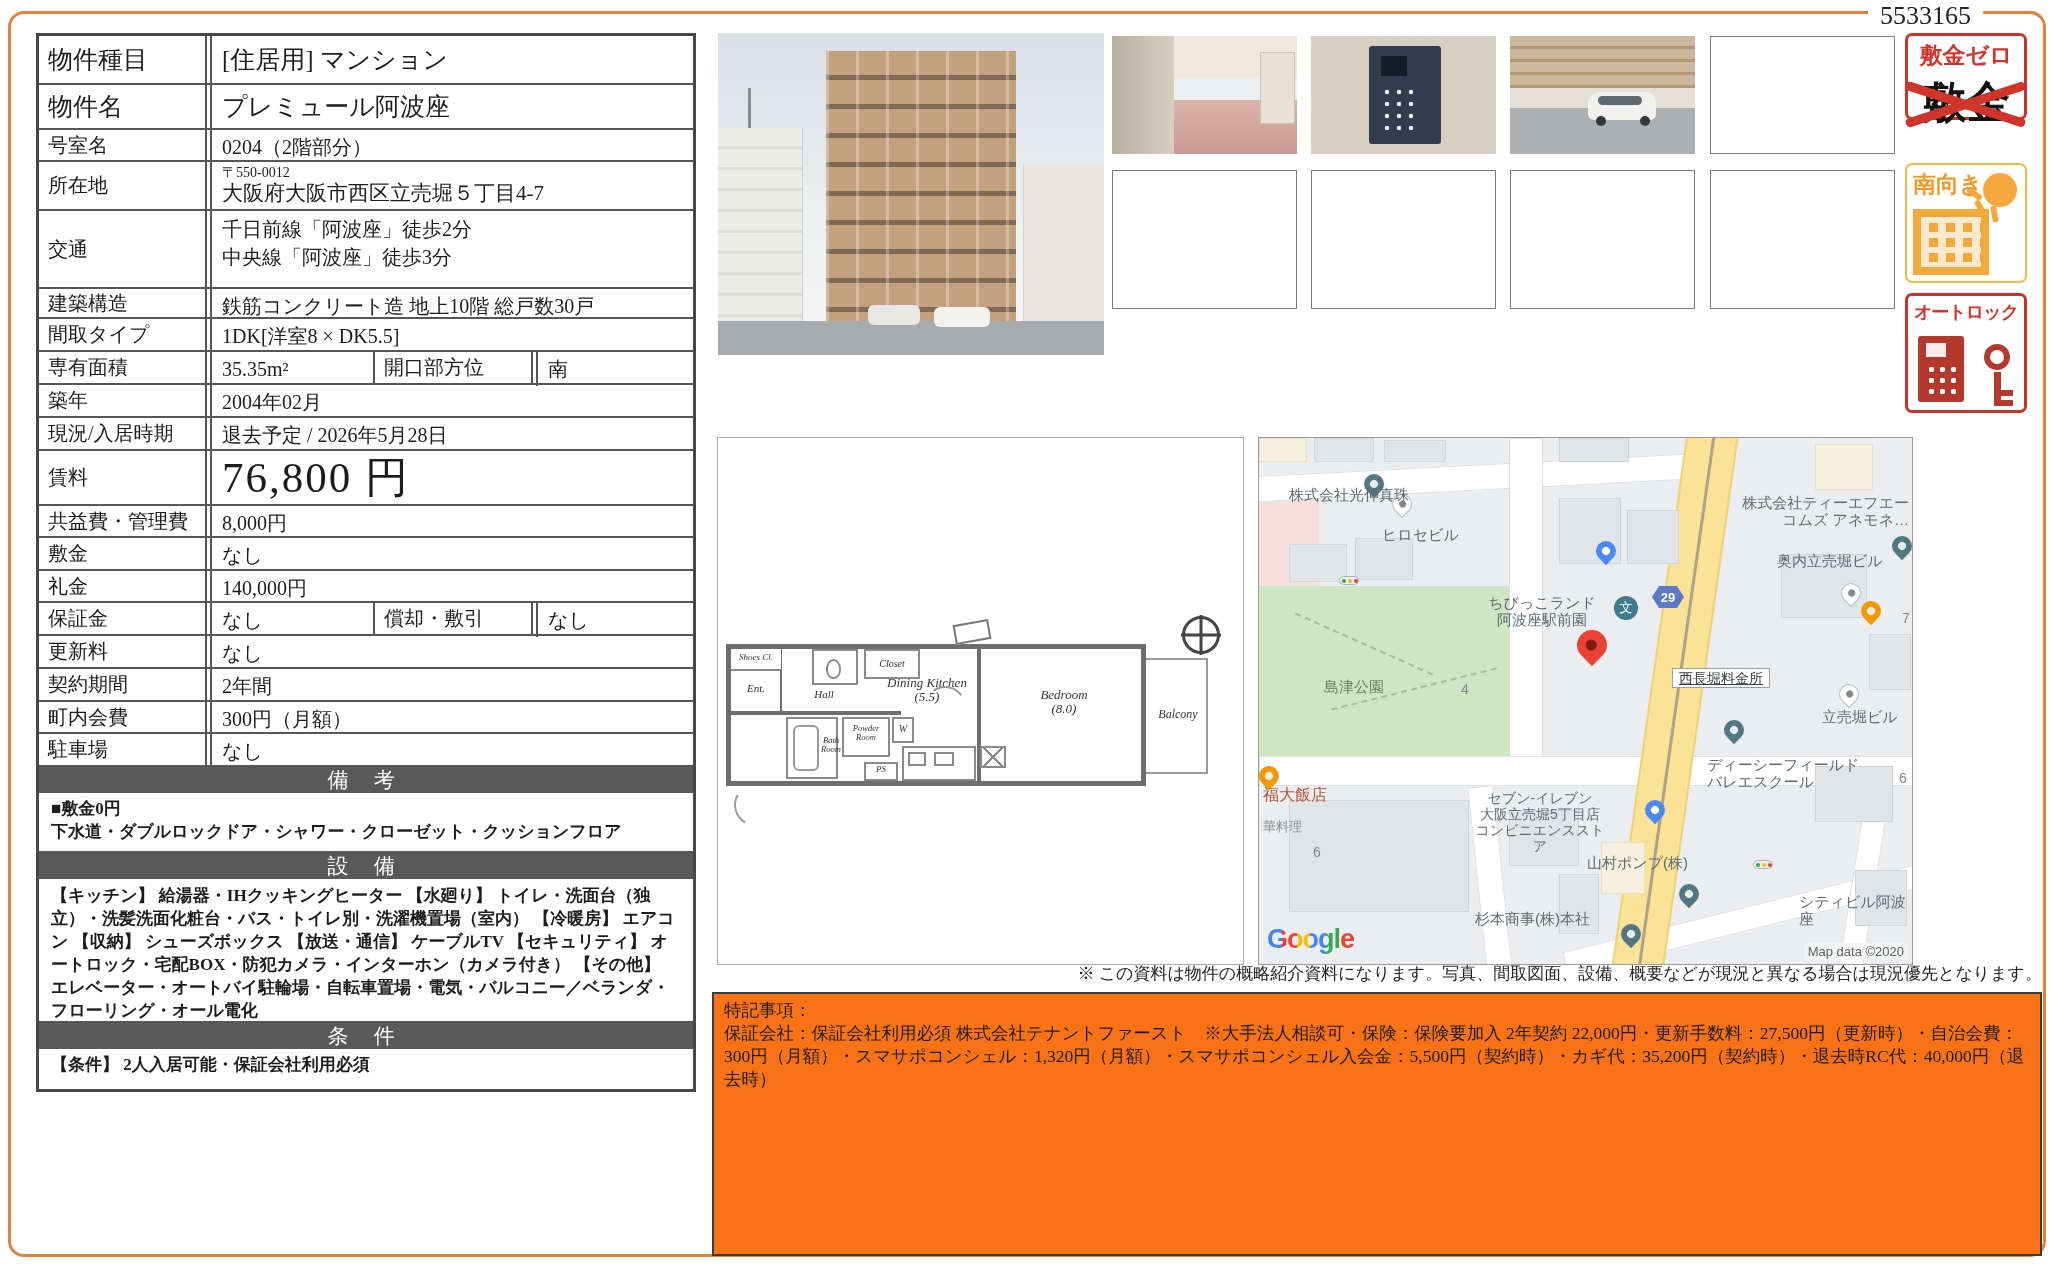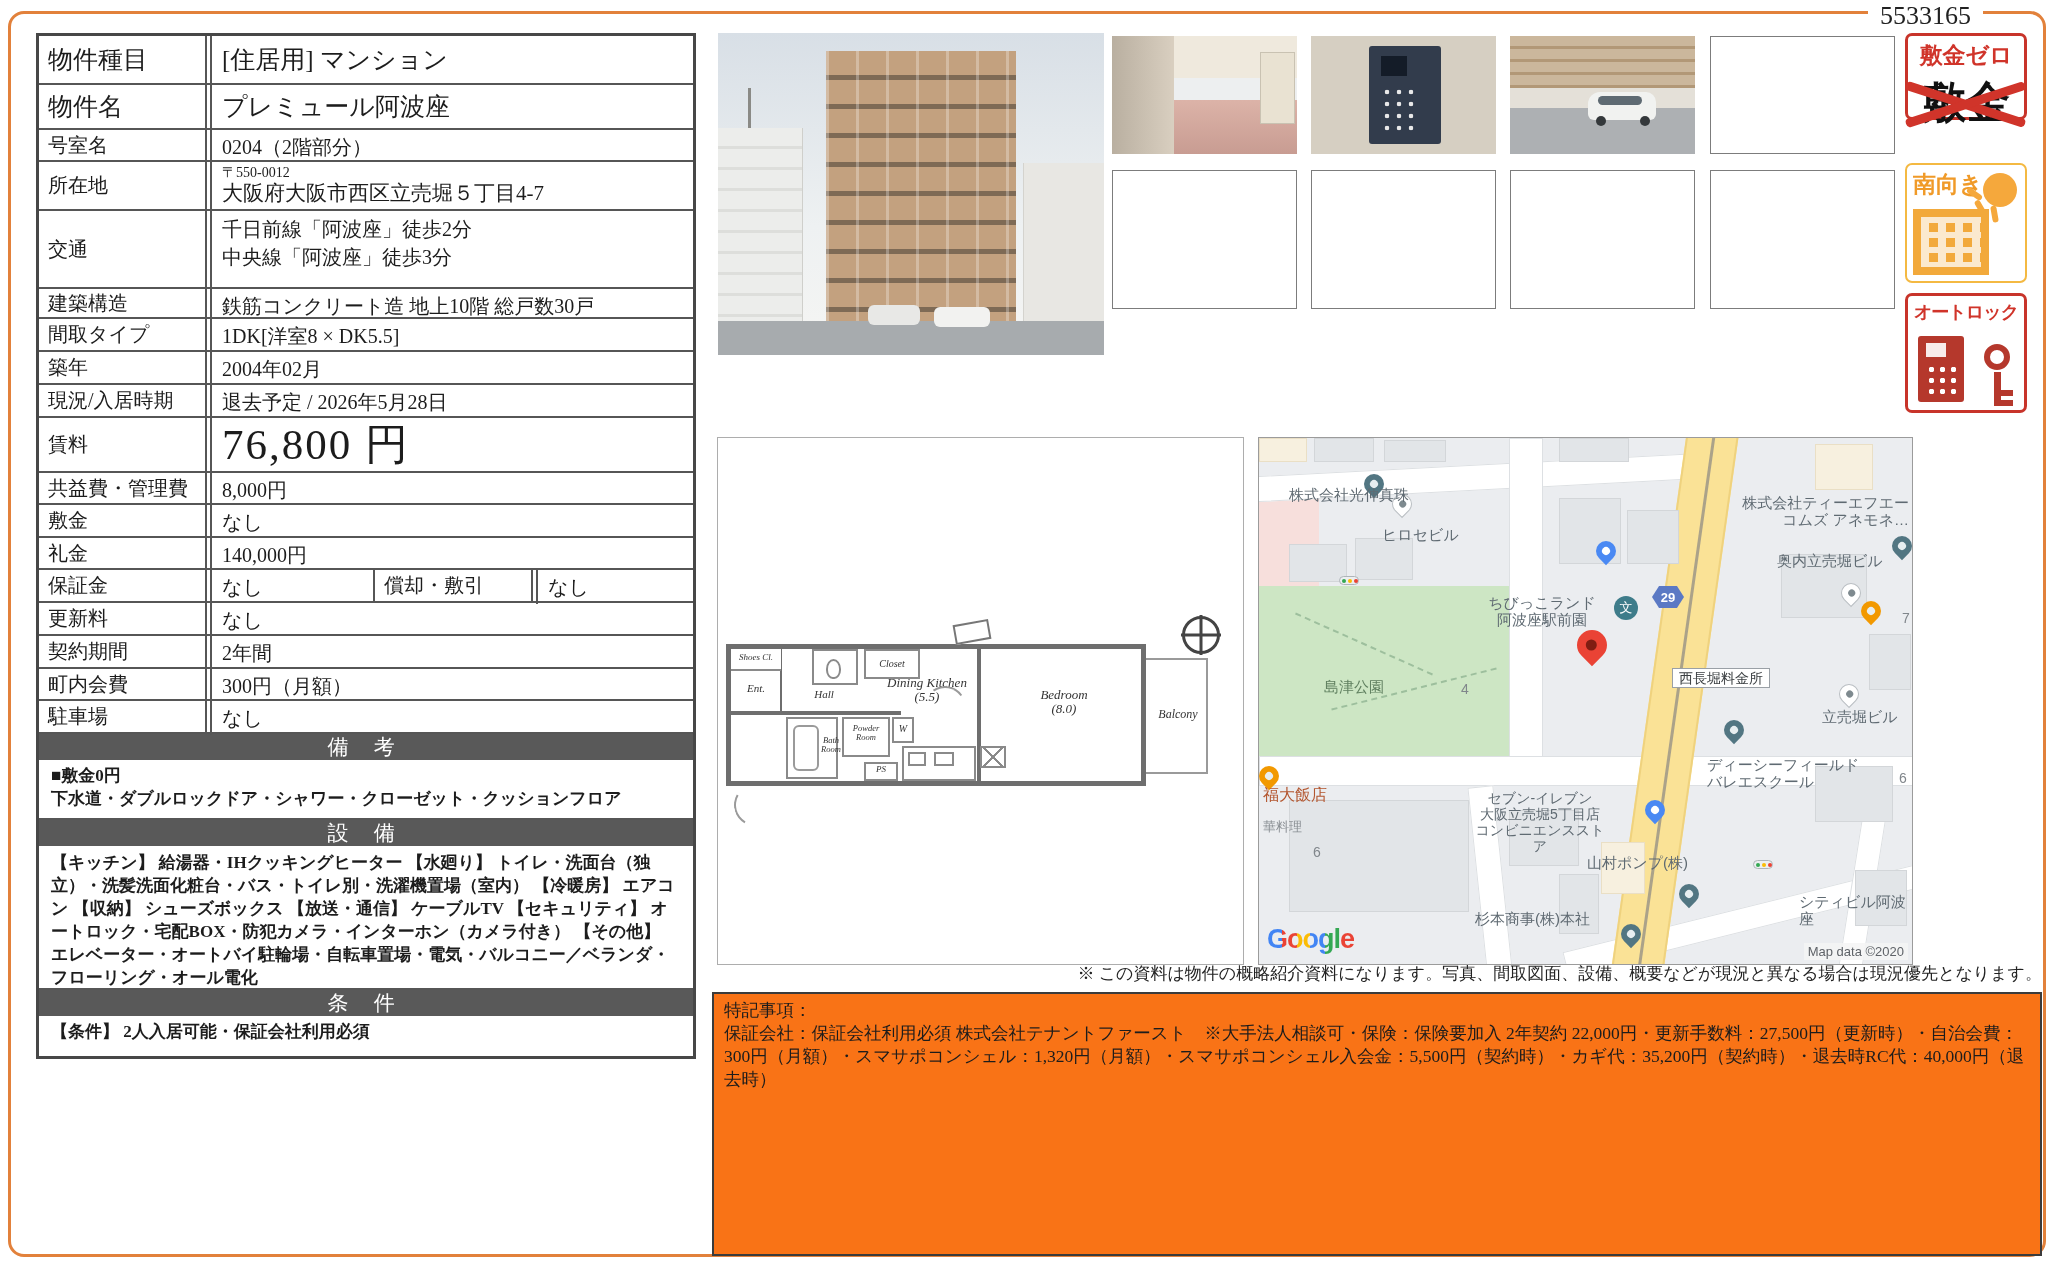--- a/index.html
+++ b/index.html
@@ -104,21 +104,21 @@
   .yroad{position:absolute;left:430px;top:-22px;width:52px;height:600px;background:#FAE296;border-left:2px solid #EFD27E;border-right:2px solid #EFD27E;transform:rotate(8deg);transform-origin:top left;}
   .yroad:after{content:"";position:absolute;left:50%;top:0;width:3px;height:100%;background:#ABA289;}
   .bld{position:absolute;background:#E2E5E8;border:1px solid #D3D6D9;}
   .bld.beige{background:#F7F0DF;border-color:#EADFC5;}
   .pink{position:absolute;left:0;top:52px;width:60px;height:132px;background:#F7DFDC;}
   .mlabel{position:absolute;font-size:15px;color:#5F6A72;white-space:pre-line;line-height:1.15;z-index:3;}
   .mlabel.park-t{color:#5F7F5F;}
   .mlabel.food{color:#B3562F;font-size:16px;}
   .mlabel.tiny{font-size:13px;color:#8a8f94;}
   .mlabel.num{font-size:14px;color:#80868B;}
-  .mlabel.boxed{background:#fff;border:1px solid #9aa0a6;color:#3c4043;padding:1px 6px;font-size:14px;white-space:nowrap;}
+  .mlabel.boxed{background:#fff;border:1px solid #9aa0a6;color:#3c4043;padding:1px 6px;font-size:14px;white-space:nowrap;text-decoration:underline;}
   .mlabel.ctr{text-align:center;}
   .mlabel.rt{text-align:right;}
   .pin{position:absolute;width:20px;height:20px;border-radius:50% 50% 50% 0;transform:rotate(-45deg);background:#527682;z-index:2;}
   .pin:after{content:"";position:absolute;left:6px;top:6px;width:8px;height:8px;border-radius:50%;background:#E7EEF0;}
   .pin.white{background:#fff;border:1px solid #B9BEC2;}
   .pin.white:after{background:#7E8A8F;left:6px;top:6px;width:7px;height:7px;}
   .pin.orange{background:#F29900;}
   .pin.red{width:30px;height:30px;background:#EA4335;z-index:4;}
   .pin.red:after{left:9px;top:9px;width:11px;height:11px;background:#7F1D12;}
   .pin.blue{background:#4A89F3;}
@@ -166,20 +166,26 @@
       <div class="tval preline topalign">千日前線「阿波座」徒歩2分
 中央線「阿波座」徒歩3分</div>
     </div>
     <div class="trow" style="height:30px">
       <div class="tlabel">建築構造</div>
       <div class="tval">鉄筋コンクリート造 地上10階 総戸数30戸</div>
     </div>
     <div class="trow" style="height:33px">
       <div class="tlabel">間取タイプ</div>
       <div class="tval">1DK[洋室8 × DK5.5]</div>
+    </div>
+    <div class="trow" style="height:33px">
+      <div class="tlabel">専有面積</div>
+      <div class="tval w164">35.35m²</div>
+      <div class="tlabel mid">開口部方位</div>
+      <div class="tval">南</div>
     </div>
     <div class="trow" style="height:33px">
       <div class="tlabel">築年</div>
       <div class="tval">2004年02月</div>
     </div>
     <div class="trow" style="height:33px">
       <div class="tlabel">現況/入居時期</div>
       <div class="tval">退去予定 / 2026年5月28日</div>
     </div>
     <div class="trow" style="height:55px">

